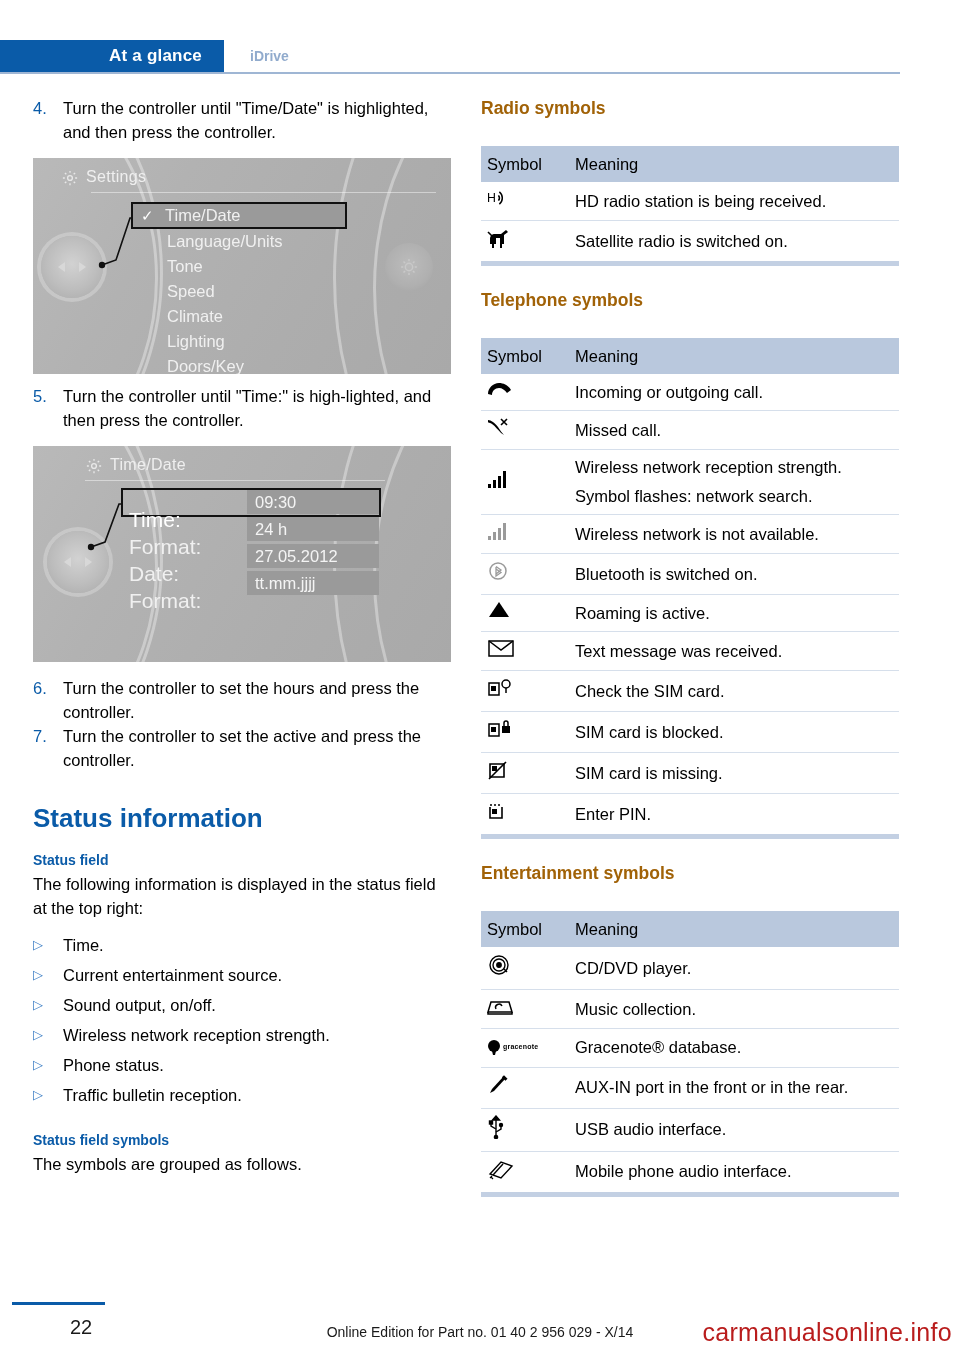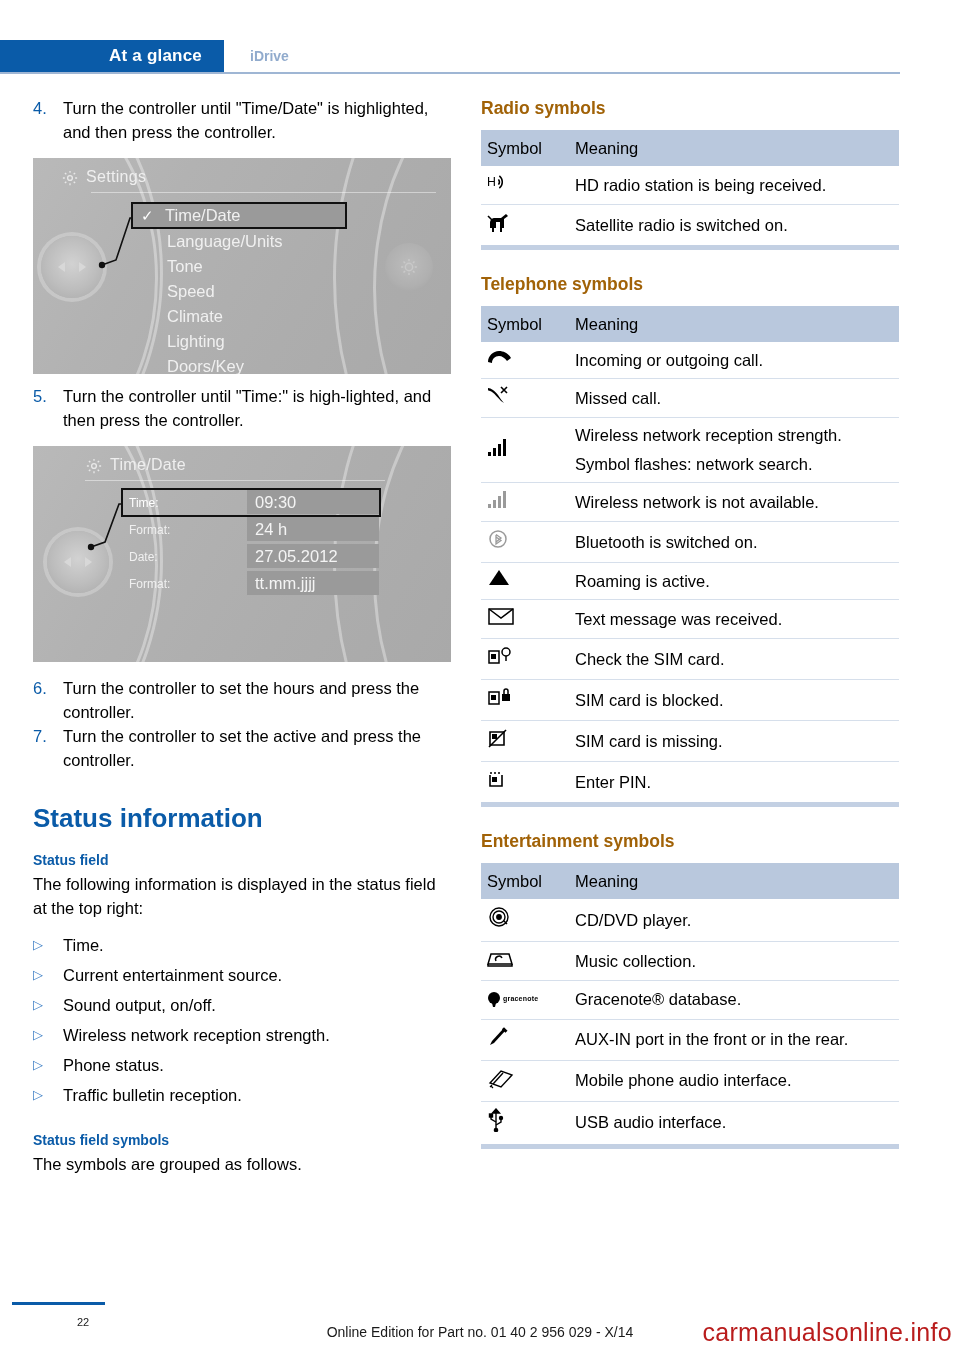--- a/index.html
+++ b/index.html
@@ -105,21 +105,21 @@
   .menu-item.sel {
     background: #9a9a9a; border: 2px solid #111111; padding-left: 32px;
     width: 216px; margin-left: -2px; line-height: 23px;
   }
   .menu-item .check {
     position: absolute; left: 8px; top: 0; color: #ffffff; font-size: 15px;
   }
   
   .rows { position: absolute; left: 90px; top: 44px; width: 260px; }
   .row { position: relative; height: 25px; margin-bottom: 2px; }
-  .row .lbl { position: absolute; left: 6px; top: 6px; color: #f0f0f0; font-size: 12px; text-align: center; }
+  .row .lbl { position: absolute; left: 6px; top: 18px; color: #f0f0f0; font-size: 21px; text-align: center; }
   .row .val {
     position: absolute; left: 124px; top: 0; width: 132px; height: 24px;
     background: #9a9a9a; color: #f4f4f4; font-size: 16.5px; padding-left: 8px;
     line-height: 24px;
   }
   .row.sel { outline: 2px solid #111111; width: 256px; }
   .row.sel .lbl { color: #ffffff; }
 
   
   h1.sec {
@@ -132,21 +132,21 @@
     color: #a16207; font-size: 17.5px; font-weight: bold; line-height: 24px;
   }
   p.body { font-size: 16.5px; line-height: 24px; }
 
   
   .bullet { display: flex; line-height: 30px; }
   .bullet .mk { color: #3b7dc4; width: 30px; flex: 0 0 30px; font-size: 13px; }
   .bullet .tx { font-size: 16.5px; flex: 1; }
 
   
-  table.sym { width: 418px; border-collapse: collapse; }
+  table.sym { width: 418px; border-collapse: collapse; margin-top: 16px; }
   table.sym thead th {
     background: #b9c8dd; color: #000000; font-size: 16.5px; font-weight: normal;
     text-align: left; padding: 7px 0 7px 6px; height: 36px;
   }
   table.sym thead th.c1 { width: 88px; }
   table.sym tbody td {
     border-bottom: 1px solid #d6dfeb; padding: 6px 0 6px 6px;
     font-size: 16.5px; line-height: 23px; vertical-align: middle;
   }
   table.sym tbody td.c1 { width: 88px; text-align: left; }
@@ -156,21 +156,21 @@
 
   .sym-glyph { display: inline-block; line-height: 1; }
 
   
   .footer-rule {
     position: absolute; left: 12px; top: 1302px; width: 93px; height: 3px;
     background: #0a5ba8;
   }
   .page-num {
     position: absolute; left: 70px; top: 1316px;
-    font-size: 11px; color: #1a1a1a; margin-left: 7px;
+    font-size: 20px; color: #1a1a1a;
   }
   .footer-text {
     position: absolute; left: 0; top: 1324px; width: 960px; text-align: center;
     font-size: 14px; color: #1a1a1a;
   }
   .watermark {
     position: absolute; right: 8px; top: 1318px;
     font-size: 25px; color: #b91c1c; letter-spacing: .3px;
   }
 </style>
@@ -575,45 +575,45 @@
             <td>Gracenote® database.</td>
           </tr>
           <tr>
             <td class="c1">
               <svg width="26" height="22" viewBox="0 0 26 22" fill="#000">
                 <path d="M3 19 L7 17 L18 5 L16 3 L5 15 Z"></path>
                 <rect x="15" y="2" width="5" height="3" transform="rotate(45 17 4)"></rect>
               </svg>
             </td>
             <td>AUX-IN port in the front or in the rear.</td>
-          </tr>
-          <tr>
-            <td class="c1">
-              <svg width="28" height="22" viewBox="0 0 28 22" fill="none" stroke="#000" stroke-width="1.4">
-                <path d="M3 16 L14 4 L25 8 L14 20 Z"></path>
-                <path d="M6 17 L16 6"></path>
-                <path d="M4 19 L6 21 M3 20 L5 18" stroke-width="1.2"></path>
-              </svg>
-            </td>
-            <td>Mobile phone audio interface.</td>
           </tr>
           <tr>
             <td class="c1">
               <svg width="18" height="24" viewBox="0 0 18 24" fill="none" stroke="#000" stroke-width="1.4">
                 <path d="M9 22 L9 5"></path>
                 <circle cx="9" cy="22" r="1.6" fill="#000"></circle>
                 <path d="M5.5 5 L9 1 L12.5 5 Z" fill="#000"></path>
                 <path d="M9 14 L4 11 L4 8"></path>
                 <rect x="2.5" y="6" width="3" height="3" fill="#000"></rect>
                 <path d="M9 17 L14 14 L14 11"></path>
                 <circle cx="14" cy="10" r="1.5" fill="#000"></circle>
               </svg>
             </td>
             <td>USB audio interface.</td>
           </tr>
+          <tr>
+            <td class="c1">
+              <svg width="28" height="22" viewBox="0 0 28 22" fill="none" stroke="#000" stroke-width="1.4">
+                <path d="M3 16 L14 4 L25 8 L14 20 Z"></path>
+                <path d="M6 17 L16 6"></path>
+                <path d="M4 19 L6 21 M3 20 L5 18" stroke-width="1.2"></path>
+              </svg>
+            </td>
+            <td>Mobile phone audio interface.</td>
+          </tr>
         </tbody>
       </table>
     </div>
   </div>
 
   <div class="footer-rule"></div>
   <div class="page-num">22</div>
   <div class="footer-text">Online Edition for Part no. 01 40 2 956 029 - X/14</div>
   <div class="watermark">carmanualsonline.info</div>
 

